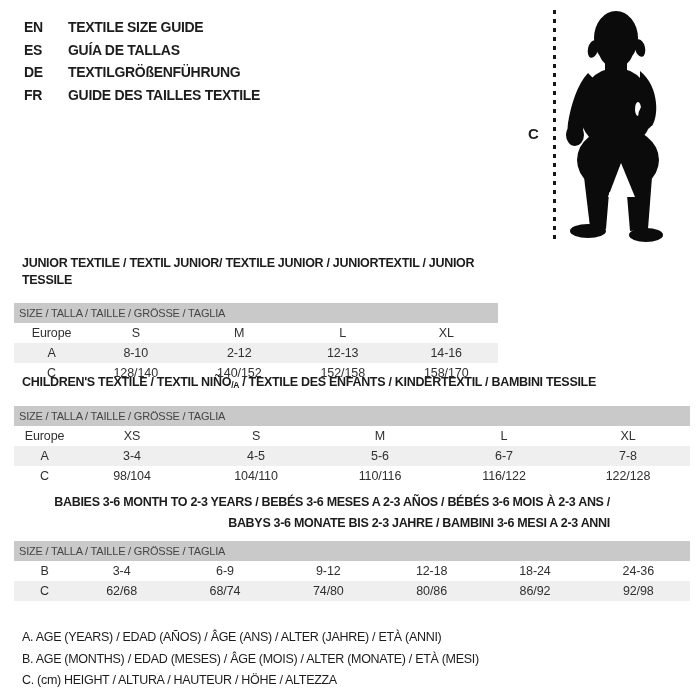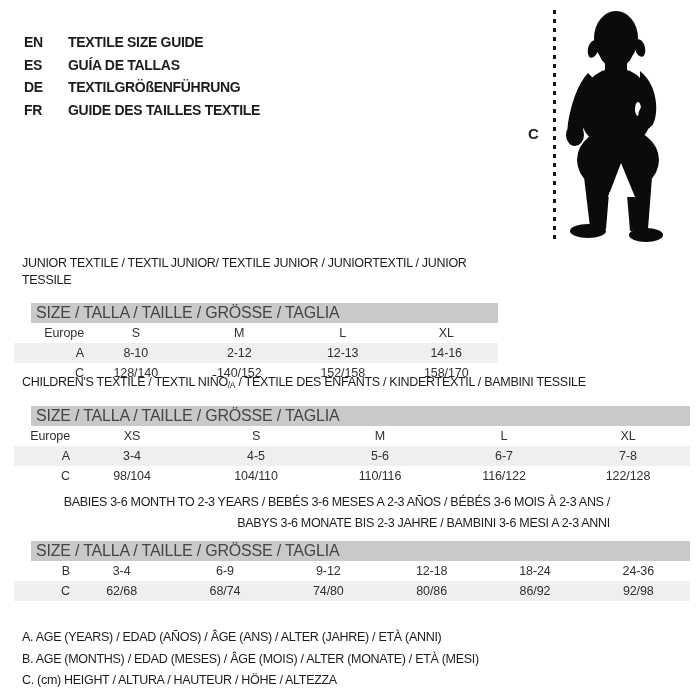--- a/index.html
+++ b/index.html
@@ -5,45 +5,45 @@
   :root{
     --bar:#c9c9c9; --shade:#efefef; --ink:#1c1c1c; --tbl:#303030; --sil:#0b0b0b;
   }
   *{margin:0;padding:0;box-sizing:border-box;}
   html,body{width:700px;height:700px;}
   body{
     position:relative;background:#ffffff;overflow:hidden;
     font-family:"Liberation Sans","DejaVu Sans",sans-serif;color:var(--ink);
   }
   
-  .langs{position:absolute;top:31px;left:24px;font-weight:bold;font-size:14px;
+  .langs{position:absolute;top:16px;left:24px;font-weight:bold;font-size:14px;
          line-height:22.6px;letter-spacing:-0.3px;}
   .lang-row{white-space:nowrap;}
   .lang-code{display:inline-block;width:44px;}
   
   .measure-line{position:absolute;left:553px;top:10px;width:2.5px;height:231px;
     background:repeating-linear-gradient(to bottom,#161616 0 4px,transparent 4px 9px);}
   .c-label{position:absolute;left:528px;top:125px;font-weight:bold;font-size:15px;}
   .baby-svg{position:absolute;left:560px;top:5px;width:120px;height:245px;}
   
   .section{position:absolute;}
   .sec0{top:255px;left:14px;width:484px;}
   .sec1{top:374px;left:14px;width:676px;}
   .sec2{top:492px;left:14px;width:676px;}
-  .section-title{font-weight:normal;font-size:12.5px;line-height:17px;
+  .section-title{font-weight:bold;font-size:12.5px;line-height:17px;
     letter-spacing:-0.3px;margin:0 0 14px 8px;color:var(--ink);}
   .sec1 .section-title{margin-bottom:12px;}
   .sec2 .section-title{line-height:21px;margin-bottom:7px;max-width:588px;text-align:right;}
   .subscript{font-size:8.5px;vertical-align:-2px;}
   .size-bar{height:20px;line-height:20px;background:var(--bar);color:#454545;
-    font-size:16px;padding-left:5px;letter-spacing:-0.2px;margin-left:17px;}
+    font-size:11px;padding-left:5px;letter-spacing:-0.2px;}
   .trow{display:flex;height:20px;line-height:20px;font-size:12.5px;color:var(--tbl);
     letter-spacing:-0.1px;}
   .trow.shaded{background:var(--shade);}
-  .lbl{padding-left:5px;text-align:right;flex:none;}
+  .lbl{padding-left:5px;text-align:center;flex:none;}
   .sec0 .lbl{width:70px;}
   .sec1 .lbl,.sec2 .lbl{width:56px;}
   .cell{flex:1;text-align:center;}
   
   .legend{position:absolute;top:627px;left:22px;font-weight:normal;font-size:12.5px;
     line-height:21.5px;letter-spacing:-0.3px;}
 </style>
 </head>
 <body>
 

